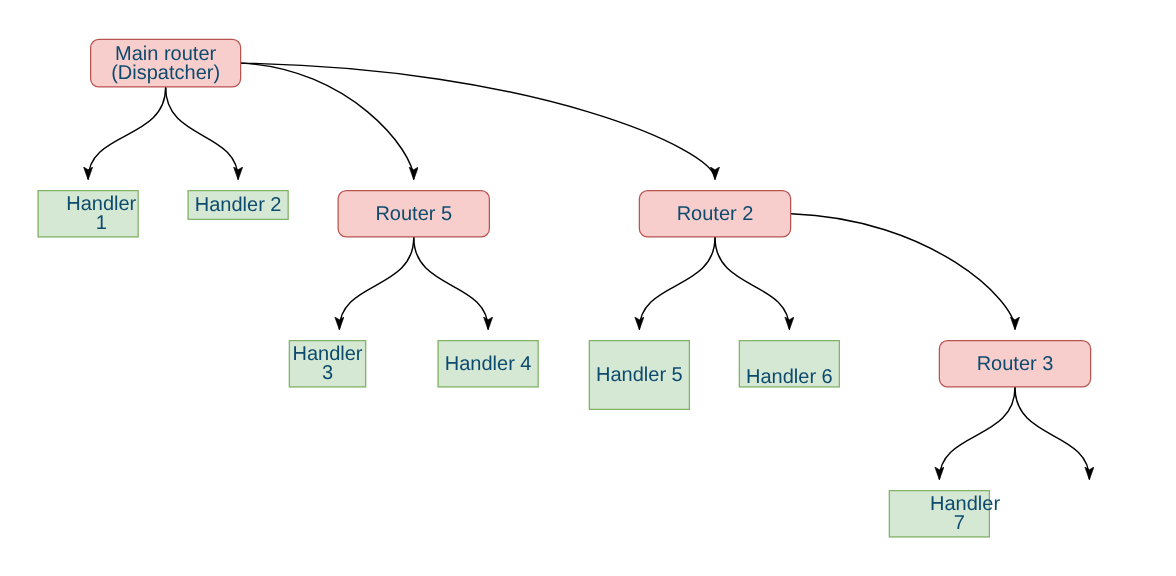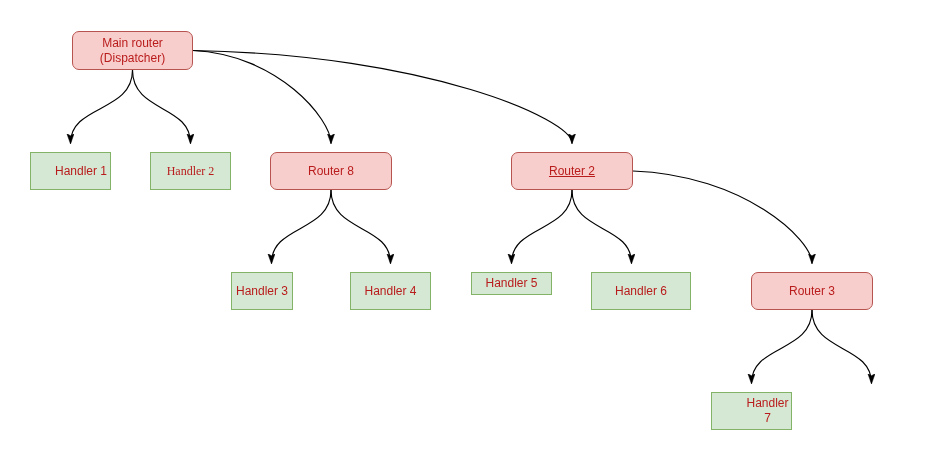--- a/index.html
+++ b/index.html
@@ -23,23 +23,23 @@
     height: 461px;
     pointer-events: none;
   }
   .node {
     position: absolute;
     box-sizing: border-box;
     display: flex;
     align-items: center;
     justify-content: center;
     text-align: center;
-    font-size: 12px;
+    font-size: 16px;
     line-height: 15px;
-    color: #b91c1c;
+    color: #0c4a6e;
     white-space: pre-line;
     z-index: 2;
   }
   .node.router {
     background: #f8cecc;
     border: 1px solid #b85450;
     border-radius: 7px;
   }
   .node.handler {
     background: #d5e8d4;
@@ -80,45 +80,45 @@
 
   <div class="node router" style="left:72px; top:31px; width:121px; height:39px;">
     <span class="node-label">Main router
 (Dispatcher)</span>
   </div>
 
   <div class="node handler" style="left:30px; top:152px; width:81px; height:38px;padding-left:21px;">
     <span class="node-label">Handler 1</span>
   </div>
 
-  <div class="node handler" style="left:150px; top:152px; width:81px; height:38px;font-family:Liberation Serif, serif;">
+  <div class="node handler" style="left:150px; top:152px; width:81px; height:24px;">
     <span class="node-label">Handler 2</span>
   </div>
 
   <div class="node router" style="left:270px; top:152px; width:122px; height:38px;">
-    <span class="node-label">Router 8</span>
+    <span class="node-label">Router 5</span>
   </div>
 
-  <div class="node router" style="left:511px; top:152px; width:122px; height:38px;text-decoration:underline;">
+  <div class="node router" style="left:511px; top:152px; width:122px; height:38px;">
     <span class="node-label">Router 2</span>
   </div>
 
   <div class="node handler" style="left:231px; top:272px; width:62px; height:38px;">
     <span class="node-label">Handler 3</span>
   </div>
 
   <div class="node handler" style="left:350px; top:272px; width:81px; height:38px;">
     <span class="node-label">Handler 4</span>
   </div>
 
-  <div class="node handler" style="left:471px; top:272px; width:81px; height:23px;">
+  <div class="node handler" style="left:471px; top:272px; width:81px; height:56px;">
     <span class="node-label">Handler 5</span>
   </div>
 
-  <div class="node handler" style="left:591px; top:272px; width:100px; height:38px;">
+  <div class="node handler" style="left:591px; top:272px; width:81px; height:38px;align-items:flex-end;">
     <span class="node-label">Handler 6</span>
   </div>
 
   <div class="node router" style="left:751px; top:272px; width:122px; height:38px;">
     <span class="node-label">Router 3</span>
   </div>
 
   <div class="node handler" style="left:711px; top:392px; width:81px; height:38px;padding-left:32px;">
     <span class="node-label">Handler 7</span>
   </div>

